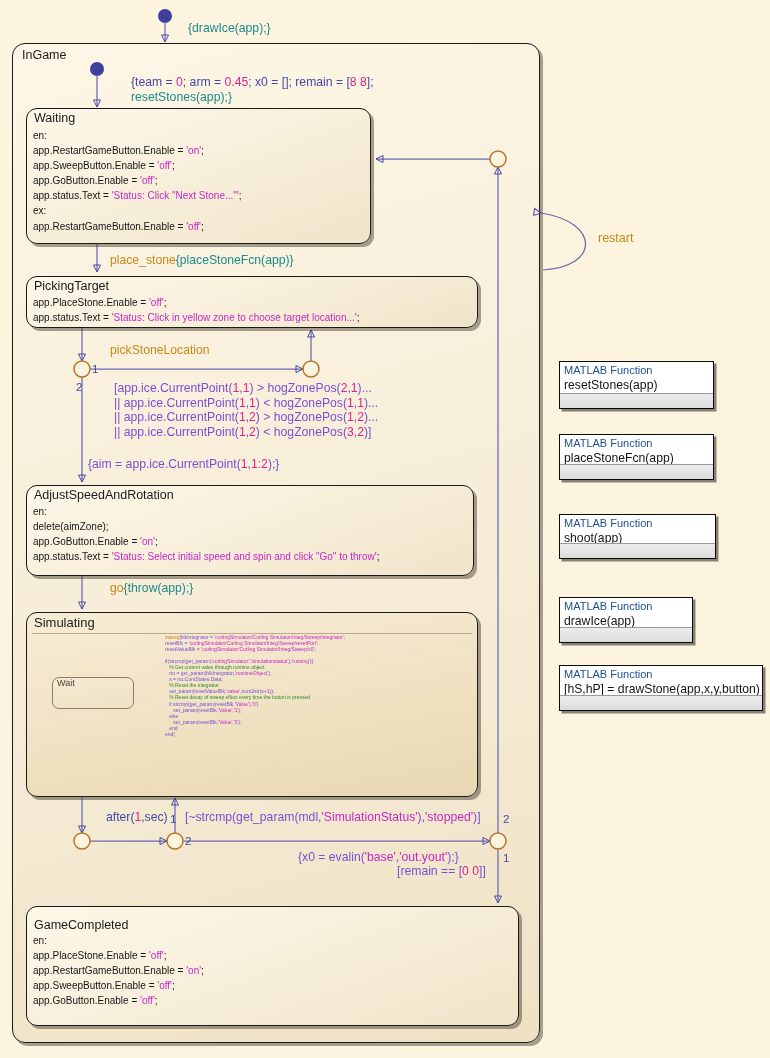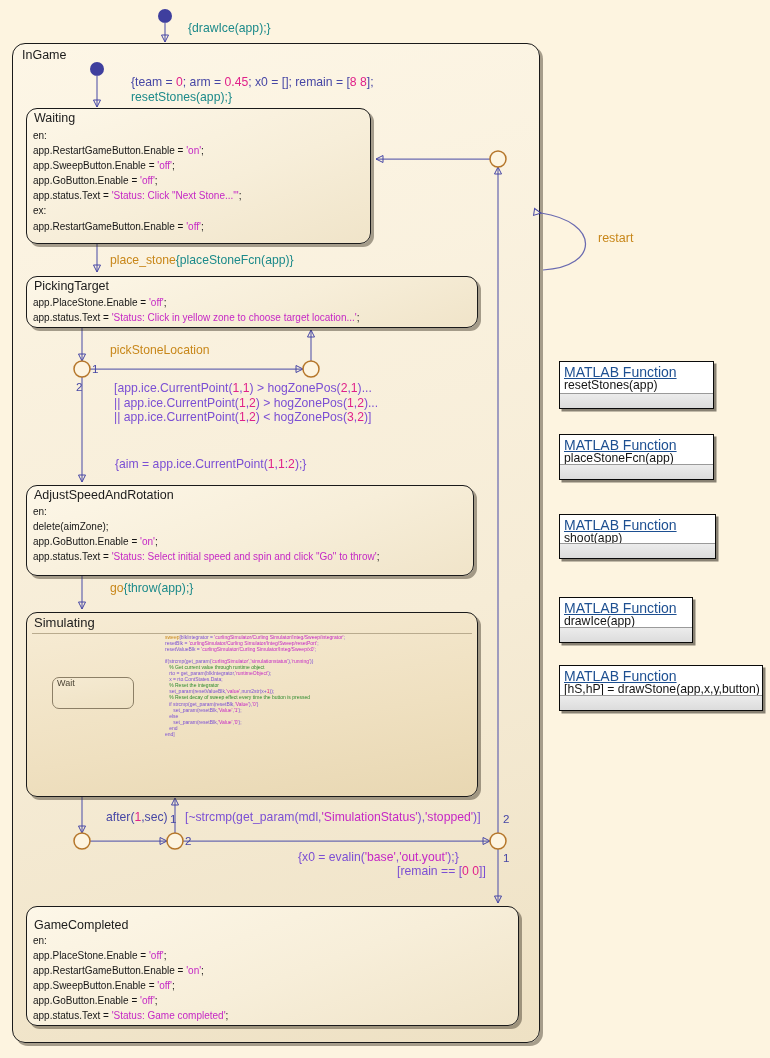--- a/index.html
+++ b/index.html
@@ -75,21 +75,21 @@
   
   .mfblock{
     position:absolute;
     box-sizing:border-box;
     background:#ffffff;
     border:1.6px solid #0a0a0a;
     box-shadow:2.5px 2.5px 0 rgba(40,35,25,.55);
   }
   .mf-title{
     position:absolute;left:4px;top:2px;
-    font-size:14px;color:#1d4f91;white-space:nowrap;text-decoration:underline;
+    font-size:11px;color:#1d4f91;white-space:nowrap;
   }
   .mf-sig{
     position:absolute;left:4px;top:16px;
     font-size:12.2px;color:#141414;white-space:nowrap;
   }
   .mf-foot{
     position:absolute;left:0;right:0;bottom:0;height:14px;
     background:linear-gradient(180deg,#ececec 0%,#dcdcdc 100%);
     border-top:1px solid #9a9a9a;
   }
@@ -240,43 +240,43 @@
   </div>
 
   <div class="state" style="left:26px;top:906px;width:493px;height:120px;"></div>
   <div class="stateLabel" style="left:34px;top:918px;">GameCompleted</div>
   <div class="body" style="left:33px;top:933px;">
     <div>en:</div>
     <div>app.PlaceStone.Enable = <span class="str">'off'</span>;</div>
     <div>app.RestartGameButton.Enable = <span class="str">'on'</span>;</div>
     <div>app.SweepButton.Enable = <span class="str">'off'</span>;</div>
     <div>app.GoButton.Enable = <span class="str">'off'</span>;</div>
-    <div>app.status.Text = <span class="str">'Status: Game completed'</span>;</div>
   </div>
 
   <div class="tl" style="left:188px;top:21px;color:#1c8a8a;">{drawIce(app);}</div>
 
   <div class="tl" style="left:131px;top:75px;">
     <div>{team = <span class="pnum">0</span>; arm = <span class="pnum">0.45</span>; x0 = []; remain = [<span class="pnum">8 8</span>];</div>
     <div><span class="act">resetStones(app);}</span></div>
   </div>
 
   <div class="tl" style="left:110px;top:253px;">
     <span class="eventName">place_stone</span><span class="act">{placeStoneFcn(app)}</span>
   </div>
 
   <div class="tl" style="left:110px;top:343px;color:#c8871a;">pickStoneLocation</div>
 
   <div class="tl" style="left:114px;top:381px;color:#7b4fd4;">
     <div>[app.ice.CurrentPoint(<span class="pnum">1</span>,<span class="pnum">1</span>) &gt; hogZonePos(<span class="pnum">2</span>,<span class="pnum">1</span>)...</div>
+    <div>|| app.ice.CurrentPoint(<span class="pnum">1</span>,<span class="pnum">1</span>) &lt; hogZonePos(<span class="pnum">1</span>,<span class="pnum">1</span>)...</div>
     <div>|| app.ice.CurrentPoint(<span class="pnum">1</span>,<span class="pnum">2</span>) &gt; hogZonePos(<span class="pnum">1</span>,<span class="pnum">2</span>)...</div>
     <div>|| app.ice.CurrentPoint(<span class="pnum">1</span>,<span class="pnum">2</span>) &lt; hogZonePos(<span class="pnum">3</span>,<span class="pnum">2</span>)]</div>
   </div>
 
-  <div class="tl" style="left:115px;top:457px;color:#7b4fd4;">
+  <div class="tl" style="left:88px;top:457px;color:#7b4fd4;">
     {aim = app.ice.CurrentPoint(<span class="pnum">1</span>,<span class="pnum">1</span>:<span class="pnum">2</span>);}
   </div>
 
   <div class="tl" style="left:110px;top:581px;">
     <span class="eventName">go</span><span class="act">{throw(app);}</span>
   </div>
 
   <div class="tl" style="left:106px;top:810px;">
     after(<span class="pnum">1</span>,sec)
   </div>

